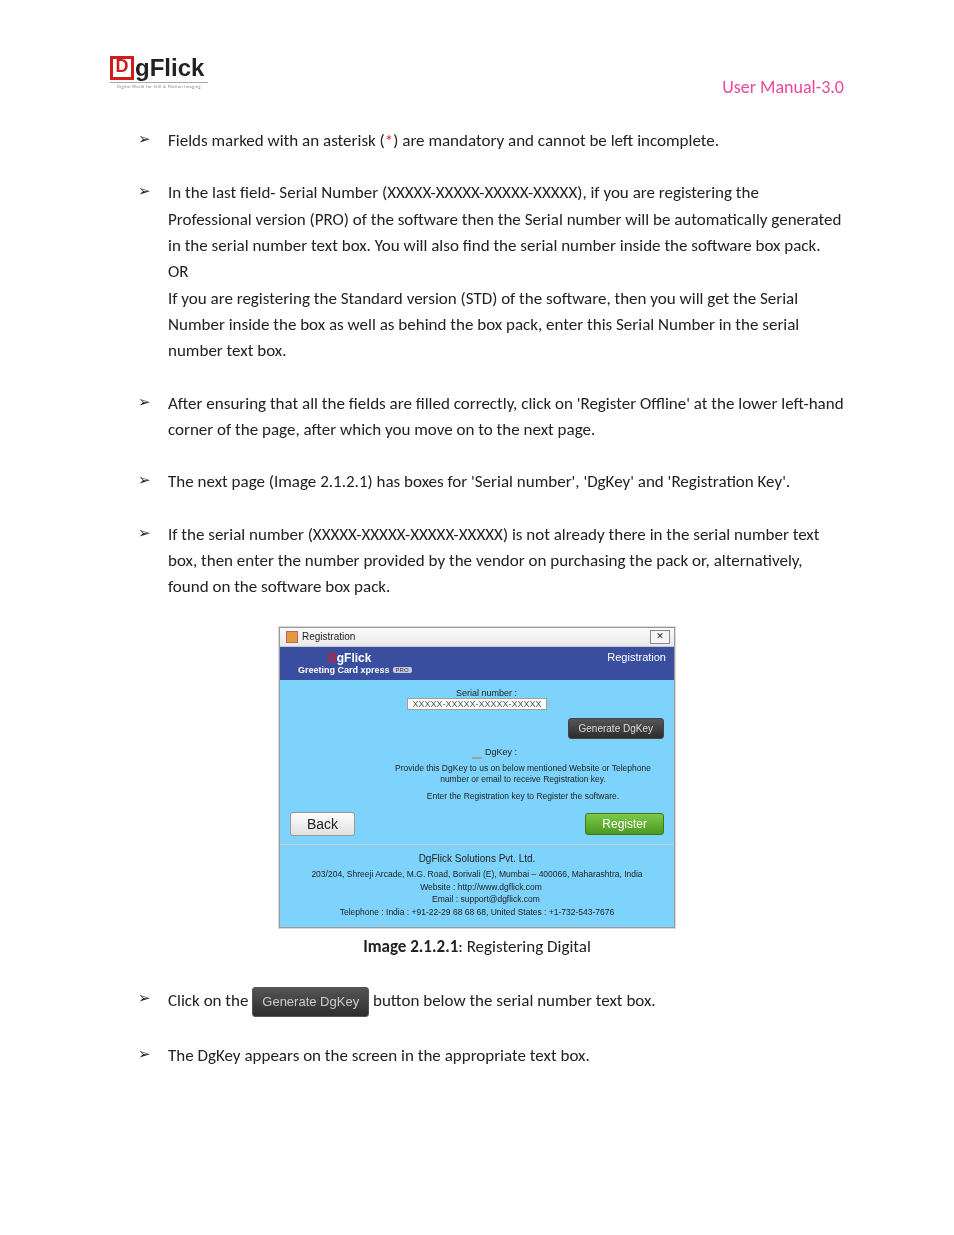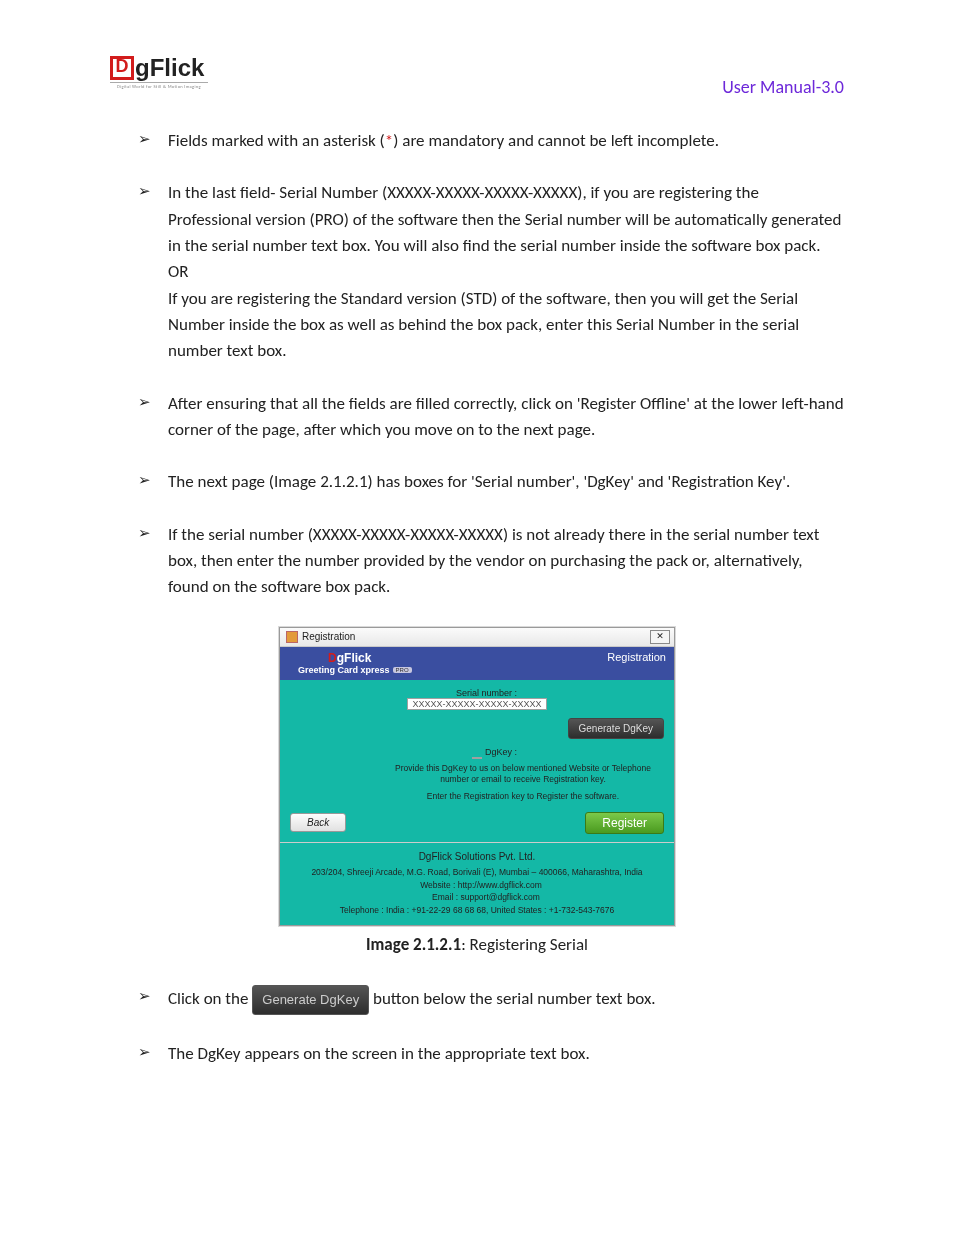--- a/index.html
+++ b/index.html
@@ -53,21 +53,21 @@
   .logo-sub {
     font-size: 4.5px;
     color: #888;
     text-align: center;
     border-top: 1px solid #aaa;
     padding-top: 1px;
     margin-top: 2px;
     letter-spacing: 0.3px;
   }
   .manual-label {
-    color: #6d28d9;
+    color: #ec4899;
     font-size: 18px;
   }
   ul.bullets {
     list-style: none;
     margin: 0;
     padding: 0 0 0 28px;
   }
   ul.bullets > li {
     position: relative;
     padding-left: 30px;
@@ -84,21 +84,21 @@
     color: #222;
   }
   .red { color: #d21c1c; }
   .img-wrap {
     text-align: center;
     margin: 0 0 8px 0;
   }
   .dialog {
     width: 394px;
     margin: 0 auto;
-    background: #14b8a6;
+    background: #7dd3fc;
     border: 1px solid #9a9a9a;
     font-family: "Segoe UI", Tahoma, sans-serif;
     font-size: 10px;
     color: #222;
     box-shadow: 0 0 0 1px #d9d9d9;
   }
   .dlg-title {
     display: flex;
     align-items: center;
     justify-content: space-between;
@@ -185,22 +185,21 @@
     justify-content: space-between;
     align-items: center;
     margin-top: 10px;
     clear: both;
   }
   .btn-back {
     padding: 3px 16px;
     background: linear-gradient(#fdfdfd,#e1e1e1);
     border: 1px solid #999;
     border-radius: 3px;
-    font-size: 10px;
-    font-style: italic;
+    font-size: 14px;
   }
   .btn-reg {
     padding: 3px 16px;
     background: linear-gradient(#7bc94a,#4a9a1f);
     border: 1px solid #3a7a17;
     border-radius: 3px;
     color: #fff;
     font-size: 12px;
   }
   .dlg-footer {
@@ -296,21 +295,21 @@
       <div class="dlg-footer">
         <div class="co">DgFlick Solutions Pvt. Ltd.</div>
         <div>203/204, Shreeji Arcade, M.G. Road, Borivali (E), Mumbai – 400066, Maharashtra, India</div>
         <div style="padding-left:8px"><span>Website :</span> <span>http://www.dgflick.com</span></div>
         <div style="padding-left:18px"><span>Email :</span> <span>support@dgflick.com</span></div>
         <div>Telephone : India : +91-22-29 68 68 68, United States : +1-732-543-7676</div>
       </div>
     </div>
   </div>
   <div class="caption">
-    <strong>Image 2.1.2.1</strong><span>: Registering Serial</span>
+    <strong>Image 2.1.2.1</strong><span>: Registering Digital</span>
   </div>
 
   <ul class="bullets">
     <li>
       <span>Click on the </span><span class="inline-btn">Generate DgKey</span><span> button below the serial number text box.</span>
     </li>
     <li>The DgKey appears on the screen in the appropriate text box.</li>
   </ul>
 
 </div>

